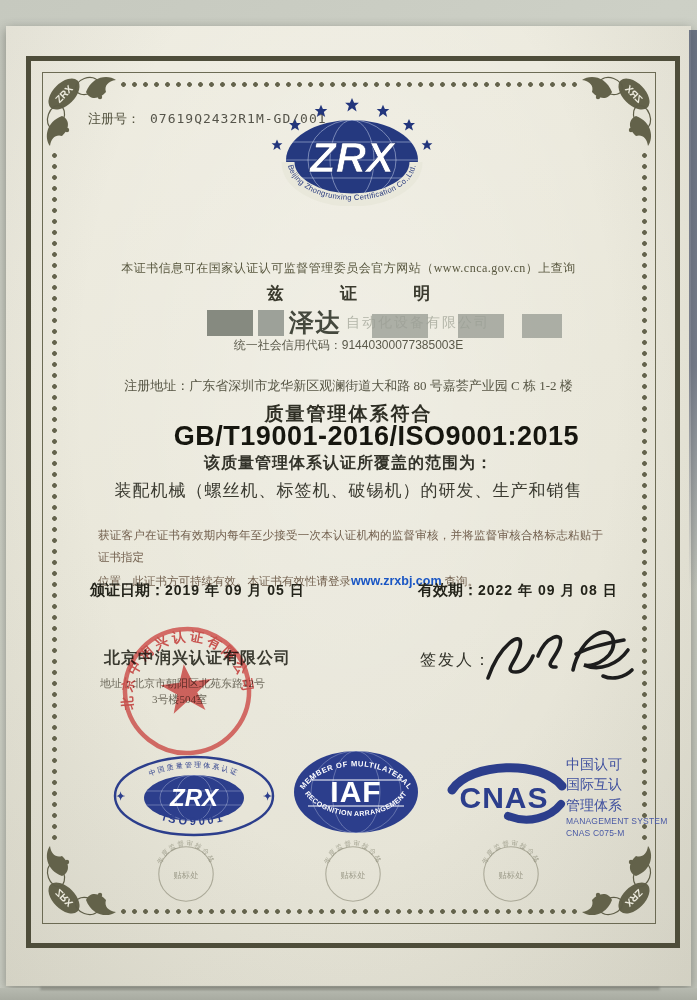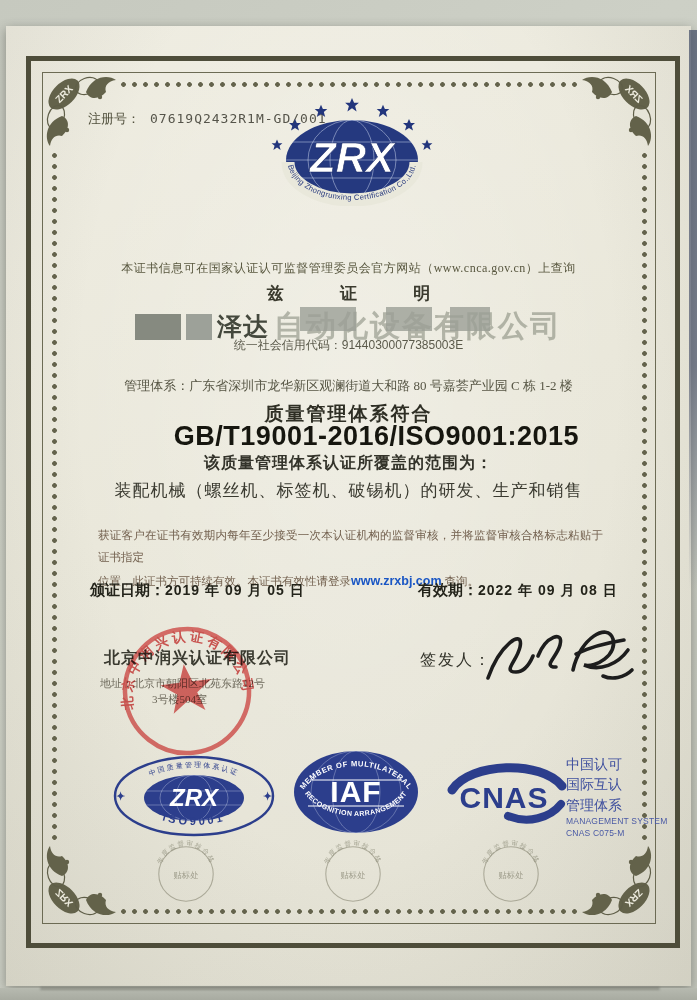--- a/index.html
+++ b/index.html
@@ -27,21 +27,21 @@
         background:linear-gradient(100deg,#5cb0e4 0%,#2f74d2 45%,#1e55b4 100%);
         -webkit-background-clip:text;background-clip:text;color:transparent;
         text-shadow:0 0 1px rgba(40,100,190,.15);}
   .info-line{top:260px;font-size:12px;color:#58573f;letter-spacing:.5px;}
   .certify{top:282px;font-size:17px;font-weight:bold;letter-spacing:26px;text-indent:26px;color:#3a3a2e;}
   .company-row{position:absolute;left:0;top:306px;width:100%;display:flex;justify-content:center;align-items:center;gap:5px;}
   .blurbox{background:#868a80;width:46px;height:26px;}
   .blurbox2{background:#9da199;width:26px;height:26px;}
   .company-visible{font-size:25px;font-weight:bold;color:#44483d;letter-spacing:1px;}
   .faint-wrap{position:relative;}
-  .company-faint{font-size:30px;font-weight:bold;color:rgba(105,110,96,.45);letter-spacing:2px;}
+  .company-faint{font-size:14px;font-weight:normal;color:rgba(105,110,96,.45);letter-spacing:2px;}
   .smear{position:absolute;top:1px;height:24px;background:rgba(155,159,150,.8);}
   .credit{top:337px;font-size:12px;color:#5a594a;}
   .addr1{top:357px;font-size:13px;color:#565544;}
   .addr2{top:377px;font-size:13px;color:#565544;}
   .conform{top:401px;font-size:19px;font-weight:bold;color:#2e2e24;letter-spacing:2px;}
   .gbcode{top:421px;font-size:27px;font-weight:bold;color:#16160f;font-family:"Liberation Sans",sans-serif;letter-spacing:.5px;margin-left:28px;}
   .scope-intro{top:453px;font-size:16px;font-weight:bold;color:#33332a;letter-spacing:1px;}
   .scope{top:479px;font-size:17px;color:#3a3a30;letter-spacing:1px;}
   .notice{position:absolute;left:98px;top:524px;width:505px;font-size:11.5px;color:#73614f;line-height:1.95;text-align:justify;}
   .notice .url{color:#1a56c4;font-weight:bold;font-family:"Liberation Sans",sans-serif;font-size:12.5px;}
@@ -158,21 +158,21 @@
       <span class="smear" style="left:26px;width:56px;"></span>
       <span class="smear" style="left:112px;width:46px;"></span>
       <span class="smear" style="left:176px;width:40px;"></span>
     </span>
   </div>
 
   <div class="txt credit">
     <span>统一社会信用代码：</span><span style="font-family:'Liberation Sans',sans-serif;">91440300077385003E</span>
   </div>
   <div class="txt addr2">
-    <span>管理体系：</span><span>广东省深圳市龙华新区观澜街道大和路 80 号嘉荟产业园 C 栋 1-2 楼</span>
+    <span>注册地址：</span><span>广东省深圳市龙华新区观澜街道大和路 80 号嘉荟产业园 C 栋 1-2 楼</span>
   </div>
 
   <div class="txt conform">质量管理体系符合</div>
   <div class="txt gbcode">GB/T19001-2016/ISO9001:2015</div>
   <div class="txt scope-intro">该质量管理体系认证所覆盖的范围为：</div>
   <div class="txt scope">装配机械（螺丝机、标签机、破锡机）的研发、生产和销售</div>
 
   <div class="notice">
     <span>获证客户在证书有效期内每年至少接受一次本认证机构的监督审核，并将监督审核合格标志粘贴于证书指定</span><br>
     <span>位置，此证书方可持续有效。本证书有效性请登录</span><span class="url">www.zrxbj.com</span><span> 查询。</span>

